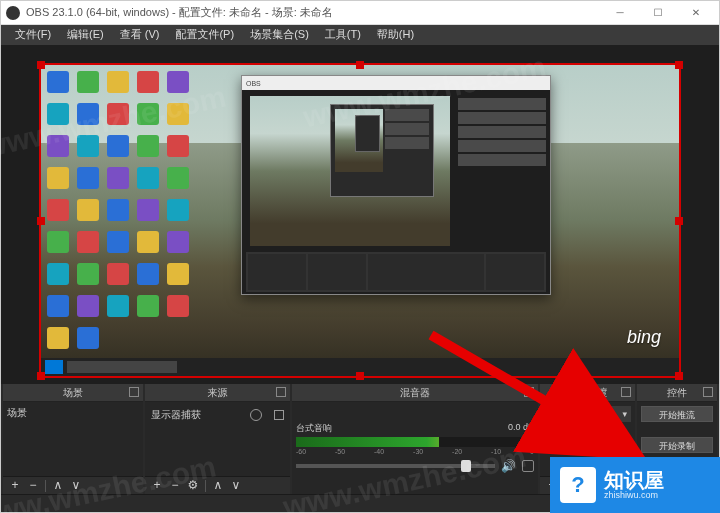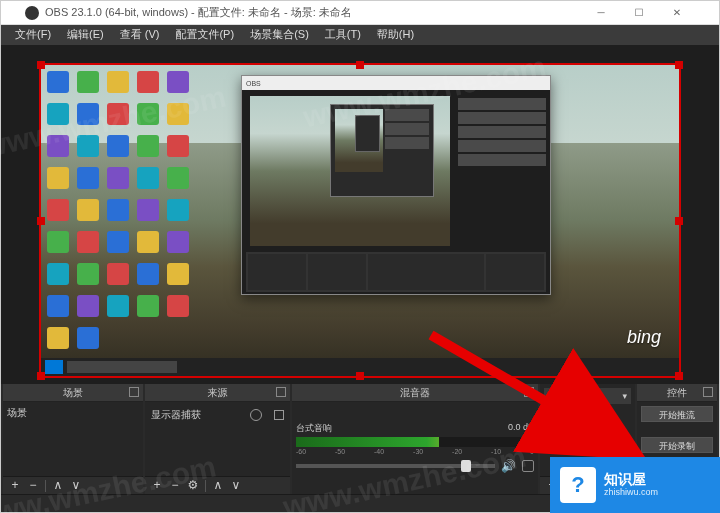--- a/index.html
+++ b/index.html
@@ -1,20 +1,20 @@
 <!DOCTYPE html>
 <html><head>
 <meta charset="utf-8">
 <style>
 * { box-sizing: border-box; margin: 0; padding: 0; font-family: "Microsoft YaHei", sans-serif; }
 body { width: 720px; height: 513px; overflow: hidden; background: #1e1e1e; position: relative; }
 
 
 .window { width: 720px; height: 513px; background: #fff; display: flex; flex-direction: column; border: 1px solid #ccc; }
-.titlebar { height: 24px; background: #fff; display: flex; align-items: center; padding: 0 24px; font-size: 11px; color: #555; border-bottom: 1px solid #ddd; }
+.titlebar { height: 24px; background: #fff; display: flex; align-items: center; padding: 0 5px; font-size: 11px; color: #555; border-bottom: 1px solid #ddd; }
 .titlebar-icon { width: 14px; height: 14px; background: #333; border-radius: 50%; margin-right: 6px; }
 .titlebar-spacer { flex: 1; }
 .winbtns { display: flex; gap: 2px; }
 .winbtn { width: 36px; height: 22px; display: flex; align-items: center; justify-content: center; font-size: 10px; color: #666; }
 
 .menubar { height: 20px; background: #3b3b3b; display: flex; padding: 0 6px; font-size: 11px; color: #ddd; }
 .menuitm { padding: 2px 8px; cursor: pointer; }
 
 
 .appbody { flex: 1; background: #2a2a2a; display: flex; flex-direction: column; position: relative; }
@@ -89,21 +89,21 @@
 .arrow{position:absolute;pointer-events:none}
 .arrow svg{overflow:visible}
 
 
 .wm{position:absolute;color:rgba(255,255,255,.08);font-size:30px;font-weight:bold;transform:rotate(-12deg);pointer-events:none;white-space:nowrap}
 
 
 .brand{position:absolute;right:0;bottom:0;width:170px;height:56px;background:#1e88e5;display:flex;align-items:center;gap:8px;padding:6px 10px;color:#fff}
 .brand-icon{width:36px;height:36px;background:#fff;border-radius:4px;display:flex;align-items:center;justify-content:center;color:#1e88e5;font-size:22px;font-weight:bold}
 .brand-txt{display:flex;flex-direction:column;line-height:1.1}
-.brand-main{font-size:14px;font-weight:600}
+.brand-main{font-size:20px;font-weight:600}
 .brand-sub{font-size:9px;opacity:.85}
 </style>
 </head>
 <body>
 
 <div class="window">
 
   <div class="titlebar">
     <div class="titlebar-icon"></div>
     <span>OBS 23.1.0 (64-bit, windows) - 配置文件: 未命名 - 场景: 未命名</span>
@@ -281,20 +281,21 @@
                   <div class="knob"></div>
                 </div>
               <div class="spk">🔊</div>
               <div class="gear"></div>
             </div>
           </div>
         </div>
       </div>
 
       <div class="panel p-trans">
+        <div class="panel-hdr"><span>场景过渡</span><div class="pop"></div></div>
         <div class="panel-body trans-body">
           <div class="trans-sel">
             <span>淡出</span>
             <span>▾</span>
           </div>
         </div>
         <div class="panel-foot">
           <div class="pf-btn">+</div>
           <div class="pf-btn">−</div>
           <div style="flex:1"></div>

